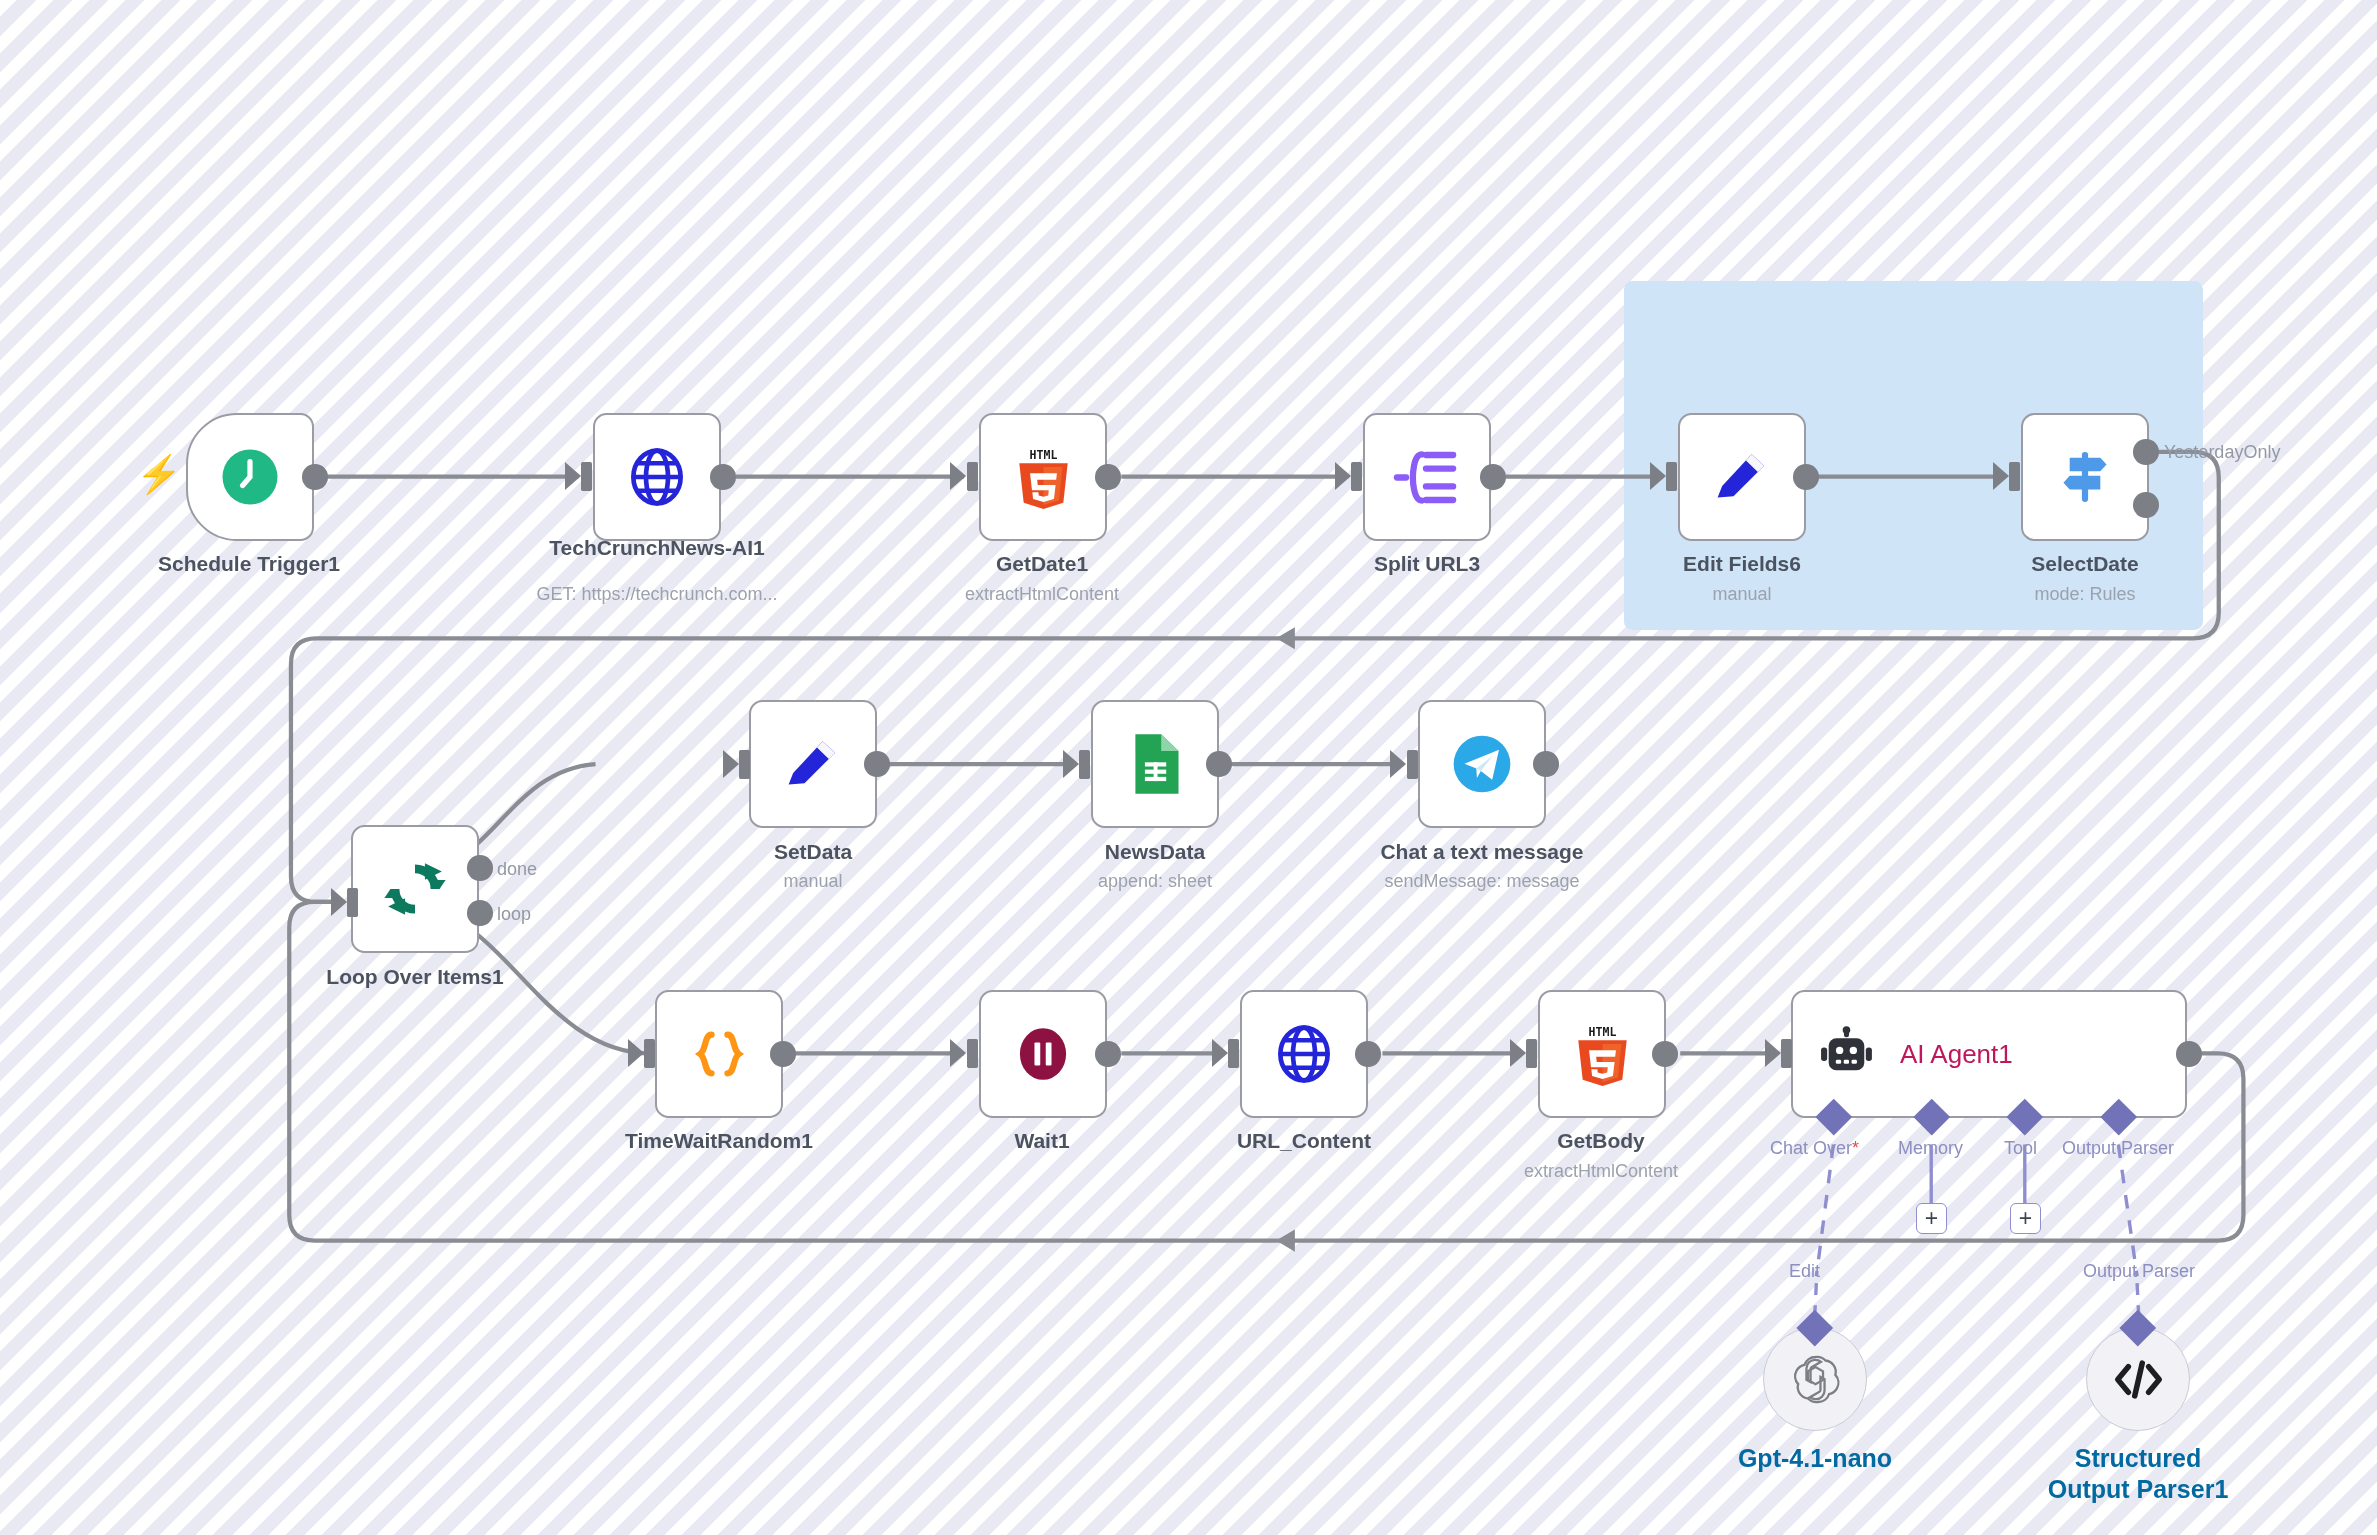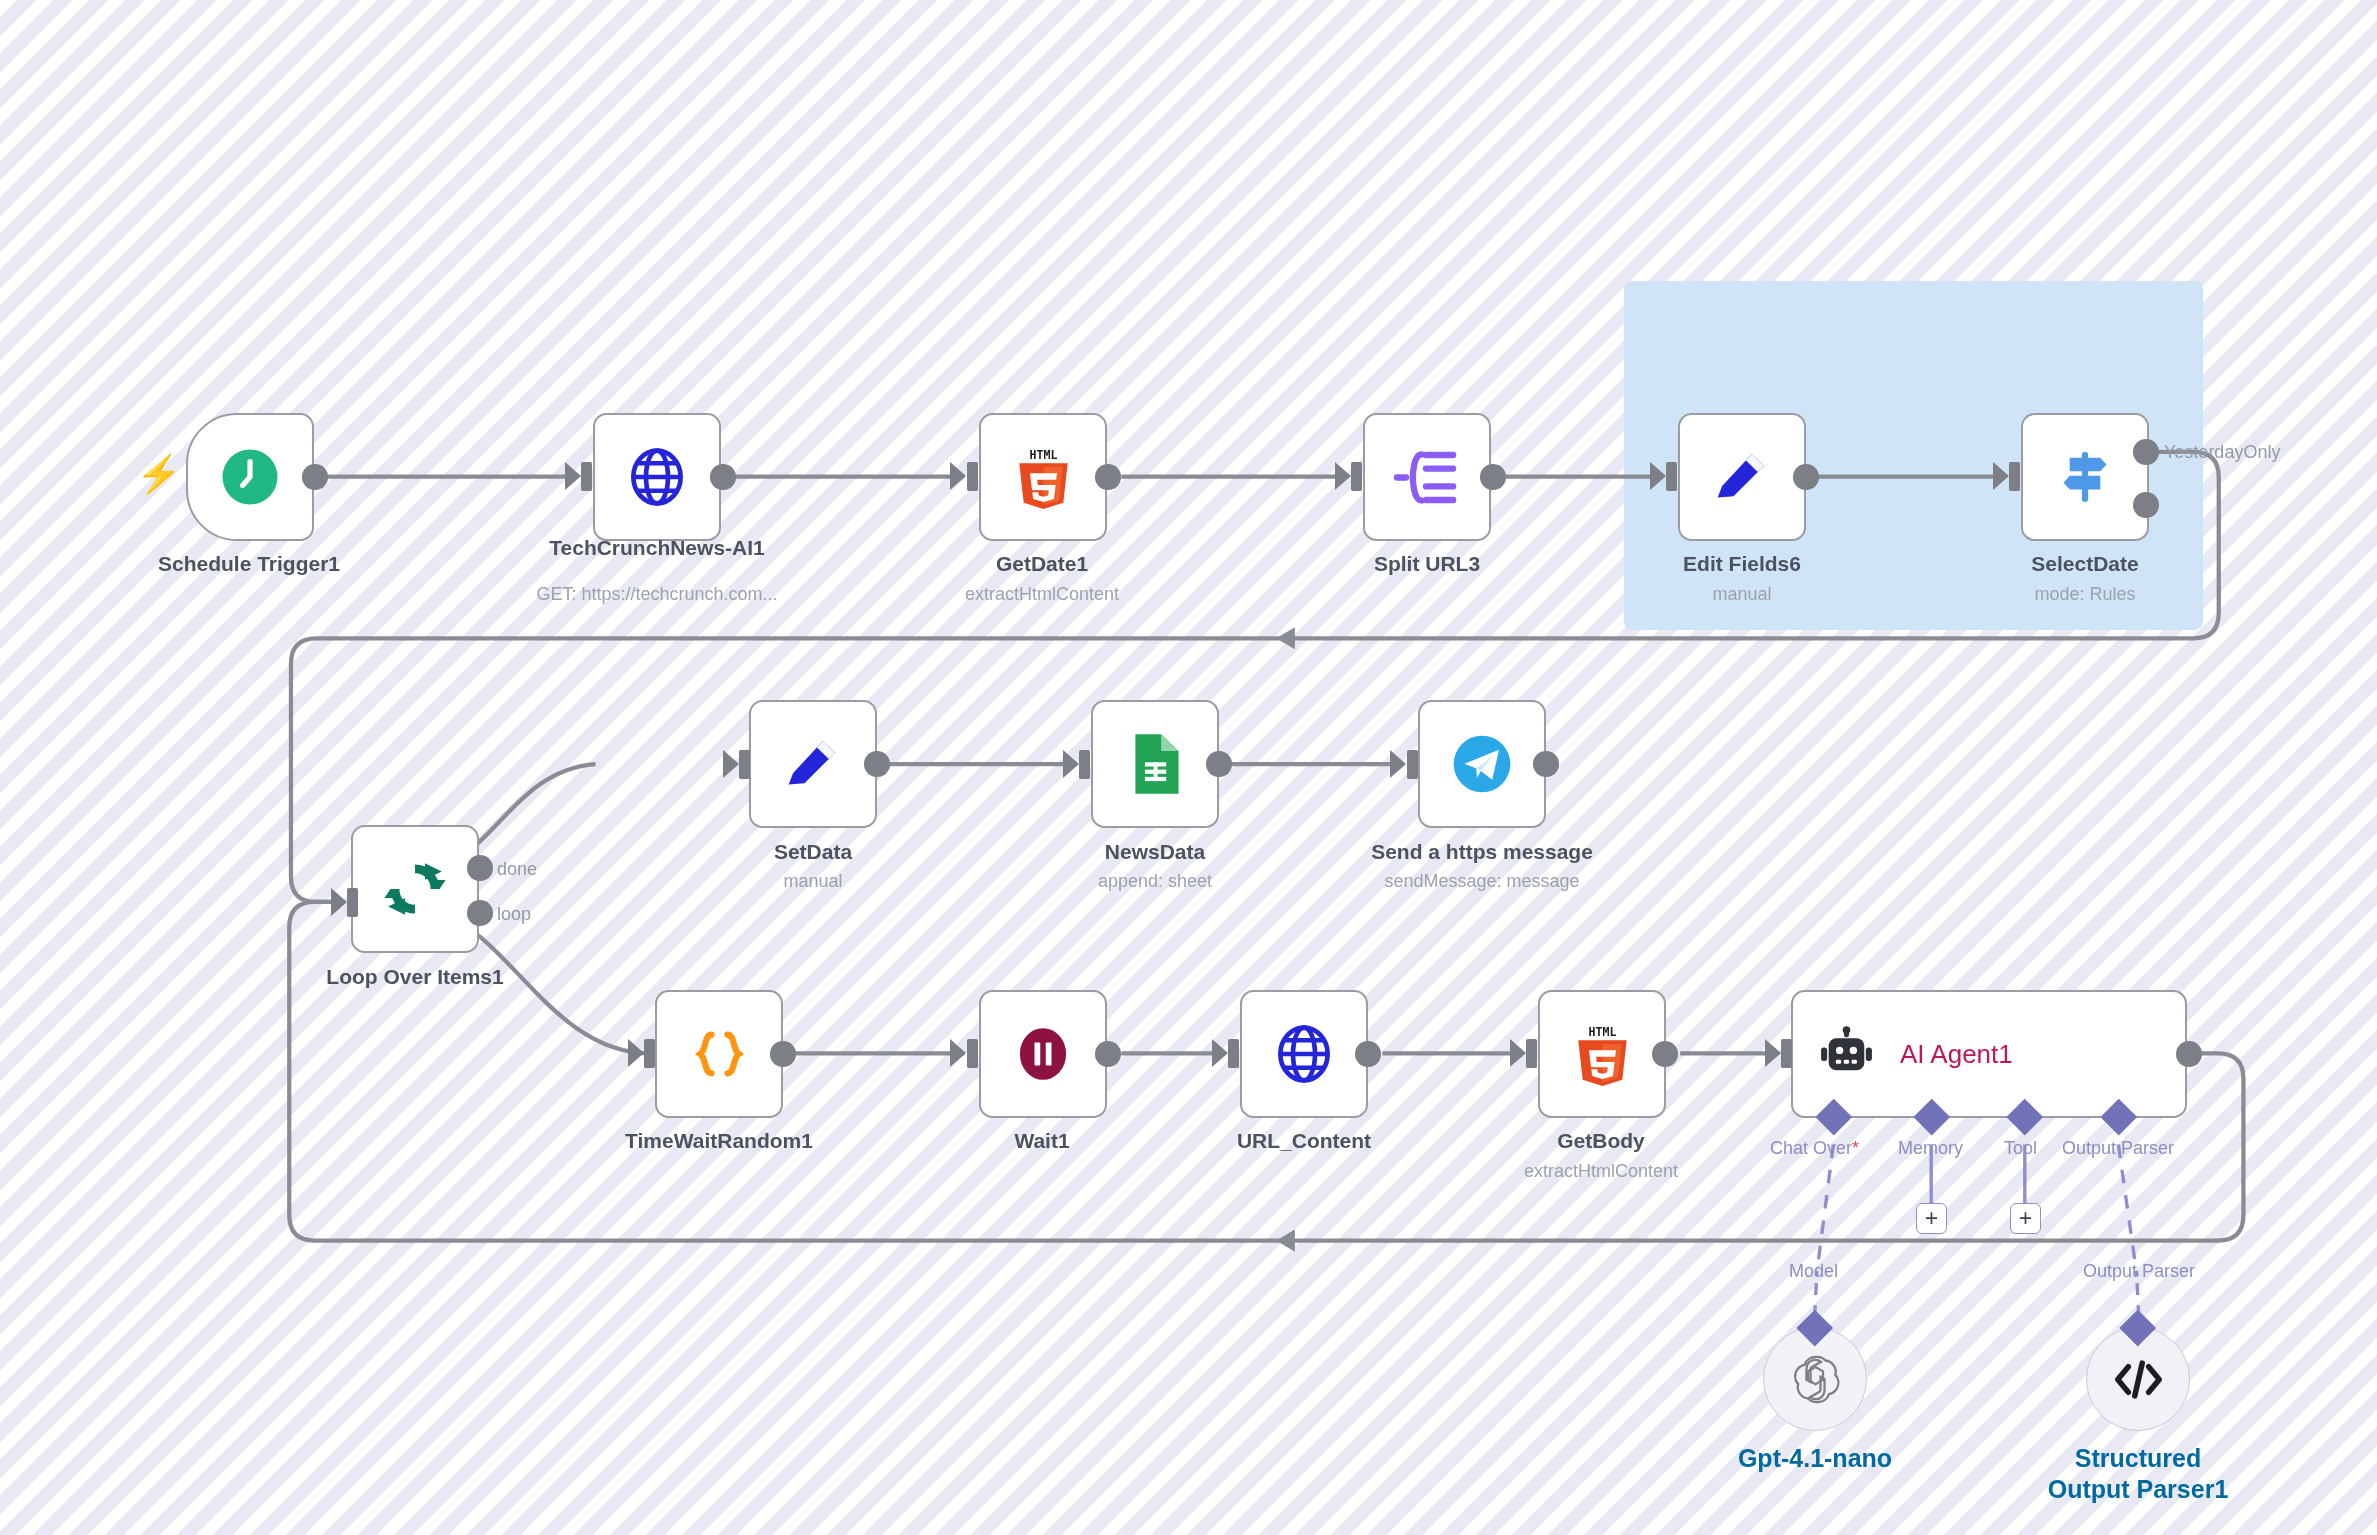--- a/index.html
+++ b/index.html
@@ -361,21 +361,21 @@
   <div class="in-stub" style="left:1407px; top:750px;"></div>
   <div class="in-tri" style="left:1390px; top:750px;"></div>
   <div class="node" style="left:1418px; top:700px;">
     <svg class="icon" width="68" height="68" viewBox="0 0 24 24">
       <circle cx="12" cy="12" r="10" fill="#2aa8e8"></circle>
       <path d="M5.8 11.9 L18.0 7.0 L15.6 17.6 L11.6 14.5 L10.2 16.9 L10.0 13.6 Z" fill="#fff"></path>
       <path d="M10.0 13.6 L15.9 9.0 L11.6 14.5 Z" fill="#cfe8f8"></path>
     </svg>
   </div>
   <div class="dot" style="left:1533px; top:751px;"></div>
-  <div class="node-title" style="left:1482px; top:840px;">Send a https message</div>
+  <div class="node-title" style="left:1482px; top:840px;">Chat a text message</div>
   <div class="node-sub" style="left:1482px; top:871px;">sendMessage: message</div>
 
   <div class="in-stub" style="left:644px; top:1039px;"></div>
   <div class="in-tri" style="left:628px; top:1039px;"></div>
   <div class="node" style="left:655px; top:990px;">
     <svg class="icon" width="63" height="68" viewBox="0 0 22 24">
       <g stroke="#ff9512" stroke-width="2.2" fill="none" stroke-linecap="round">
         <path d="M8.2 5.2 C 5.6 5.2 6.4 10.4 4.2 12 C 6.4 13.6 5.6 18.8 8.2 18.8"></path>
         <path d="M13.8 5.2 C 16.4 5.2 15.6 10.4 17.8 12 C 15.6 13.6 16.4 18.8 13.8 18.8"></path>
       </g>
@@ -457,21 +457,21 @@
   <div class="ai-port-label" style="left:1770px; top:1138px;">
     <span>Chat Over</span><span class="req">*</span>
   </div>
   <div class="ai-port-label" style="left:1898px; top:1138px;">Memory</div>
   <div class="ai-port-label" style="left:2004px; top:1138px;">Tool</div>
   <div class="ai-port-label" style="left:2062px; top:1138px;">Output Parser</div>
 
   <div class="plus-btn" style="left:1916px; top:1203px;">+</div>
   <div class="plus-btn" style="left:2010px; top:1203px;">+</div>
 
-  <div class="ai-port-label" style="left:1789px; top:1261px;">Model</div>
+  <div class="ai-port-label" style="left:1789px; top:1261px;">Edit</div>
   <div class="diamond" style="left:1802px; top:1315px;"></div>
   <div class="subnode" style="left:1763px; top:1327px;">
     <svg class="icon" width="53" height="53" viewBox="0 0 24 24">
       <path d="M21.0 9.9 a5.2 5.2 0 0 0 -4.5 -6.5 a5.3 5.3 0 0 0 -4.5 -1.6 a5.25 5.25 0 0 0 -5.0 3.6
                a5.2 5.2 0 0 0 -3.5 2.5 a5.25 5.25 0 0 0 0.65 6.2 a5.2 5.2 0 0 0 4.5 6.5
                a5.3 5.3 0 0 0 4.5 1.6 a5.25 5.25 0 0 0 5.0 -3.6 a5.2 5.2 0 0 0 3.5 -2.5
                a5.25 5.25 0 0 0 -0.65 -6.2 Z
                M 12 3.1 a3.9 3.9 0 0 1 2.5 0.9 l -4.3 2.5 a0.9 0.9 0 0 0 -0.45 0.78 v5.9 l -1.85 -1.07 V7.0
                a3.9 3.9 0 0 1 4.1 -3.9 Z
                M 12 20.9 a3.9 3.9 0 0 1 -2.5 -0.9 l 4.3 -2.5 a0.9 0.9 0 0 0 0.45 -0.78 v-5.9 l 1.85 1.07 V17

